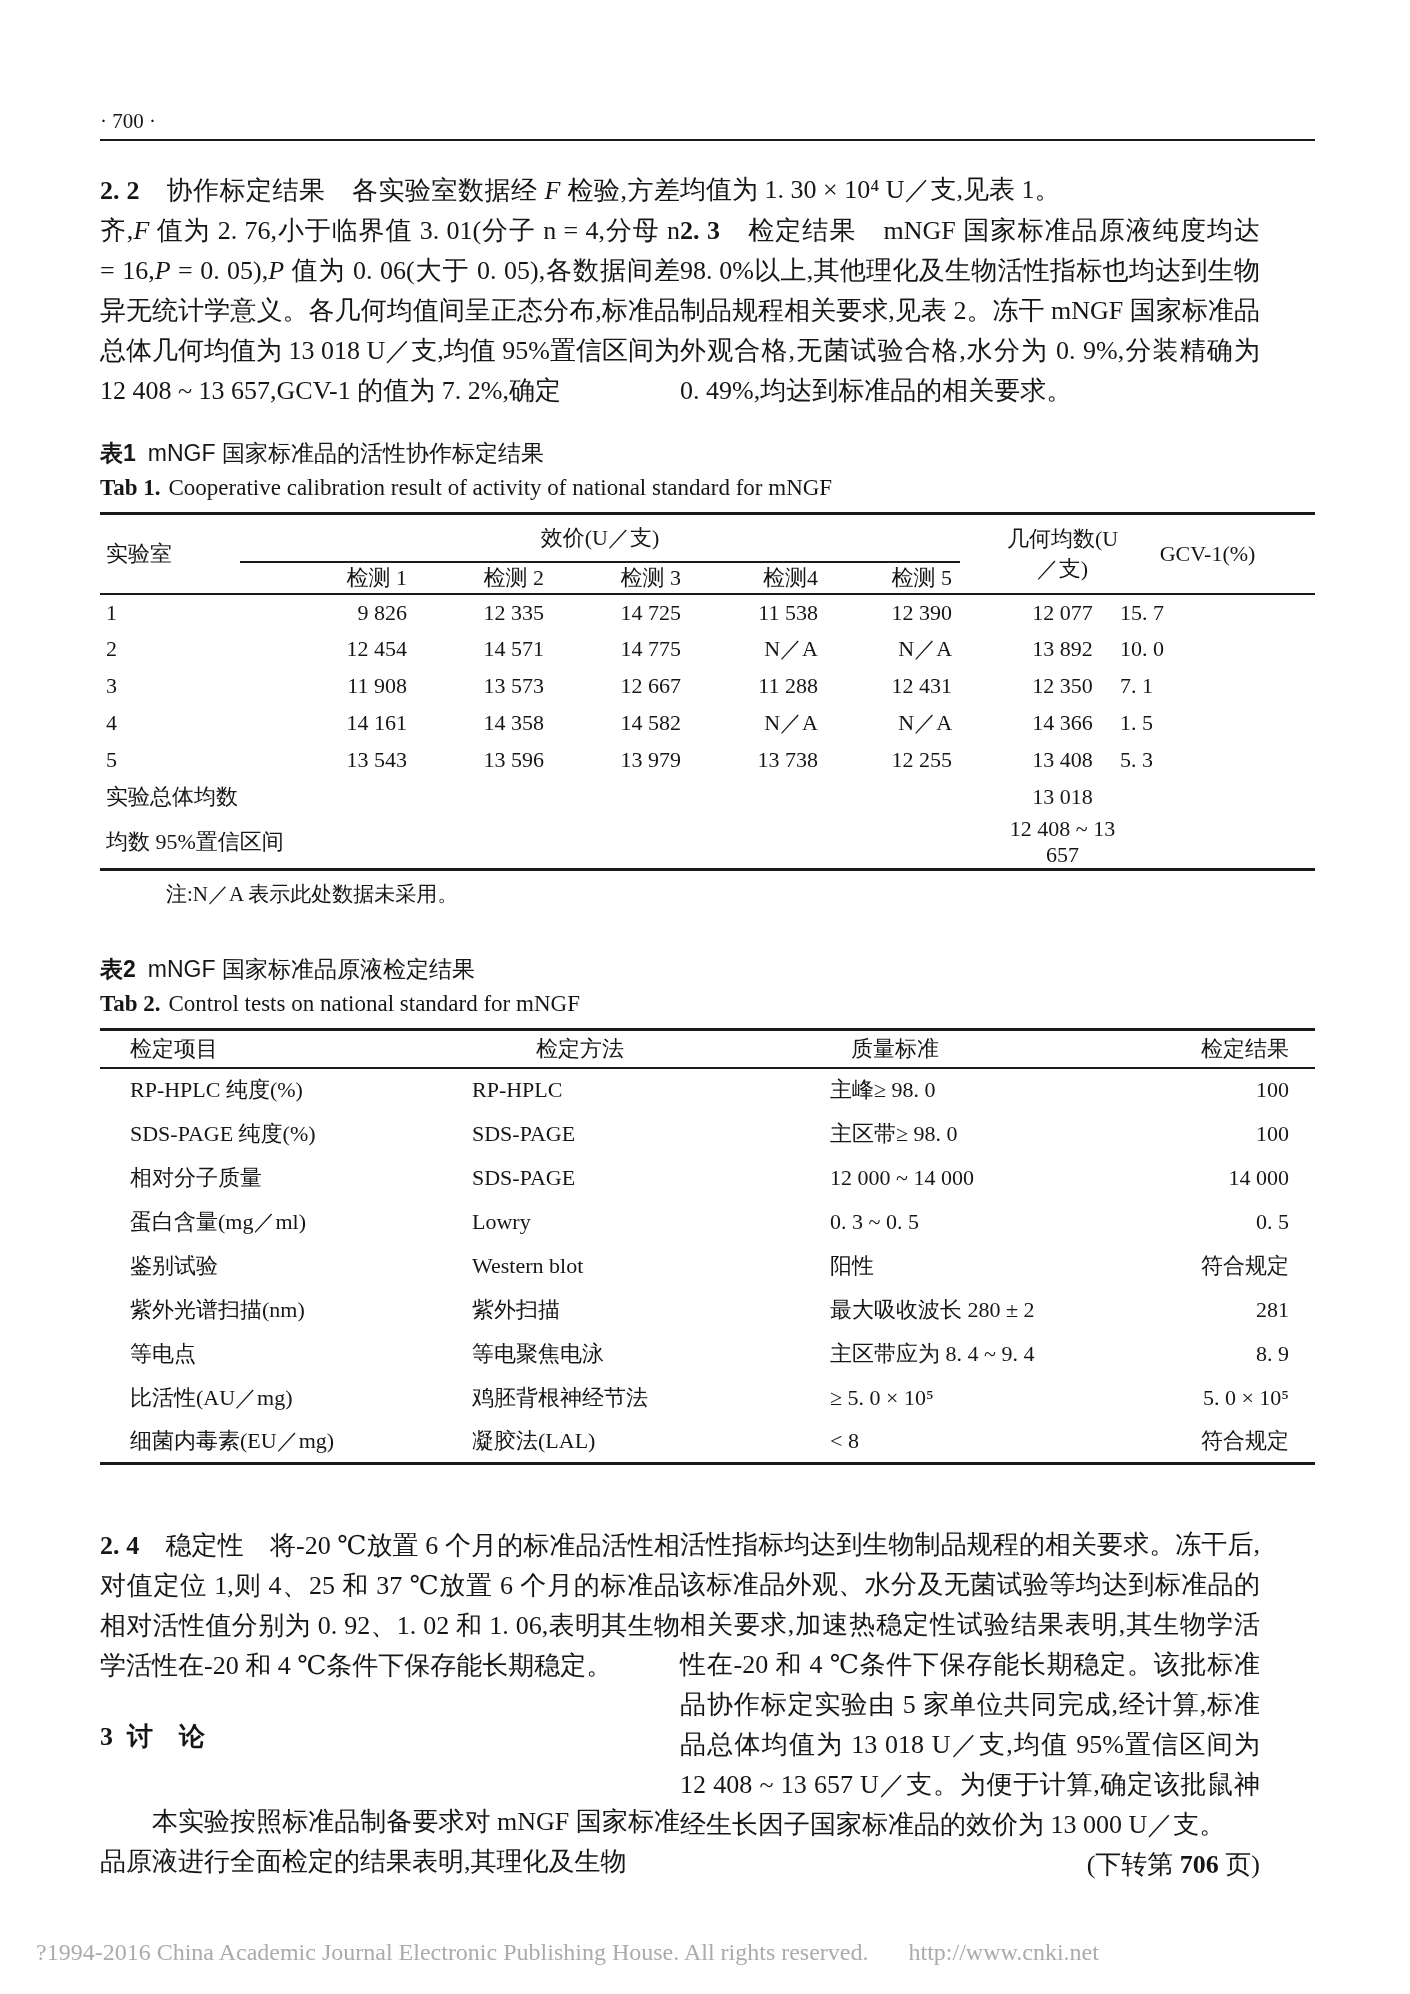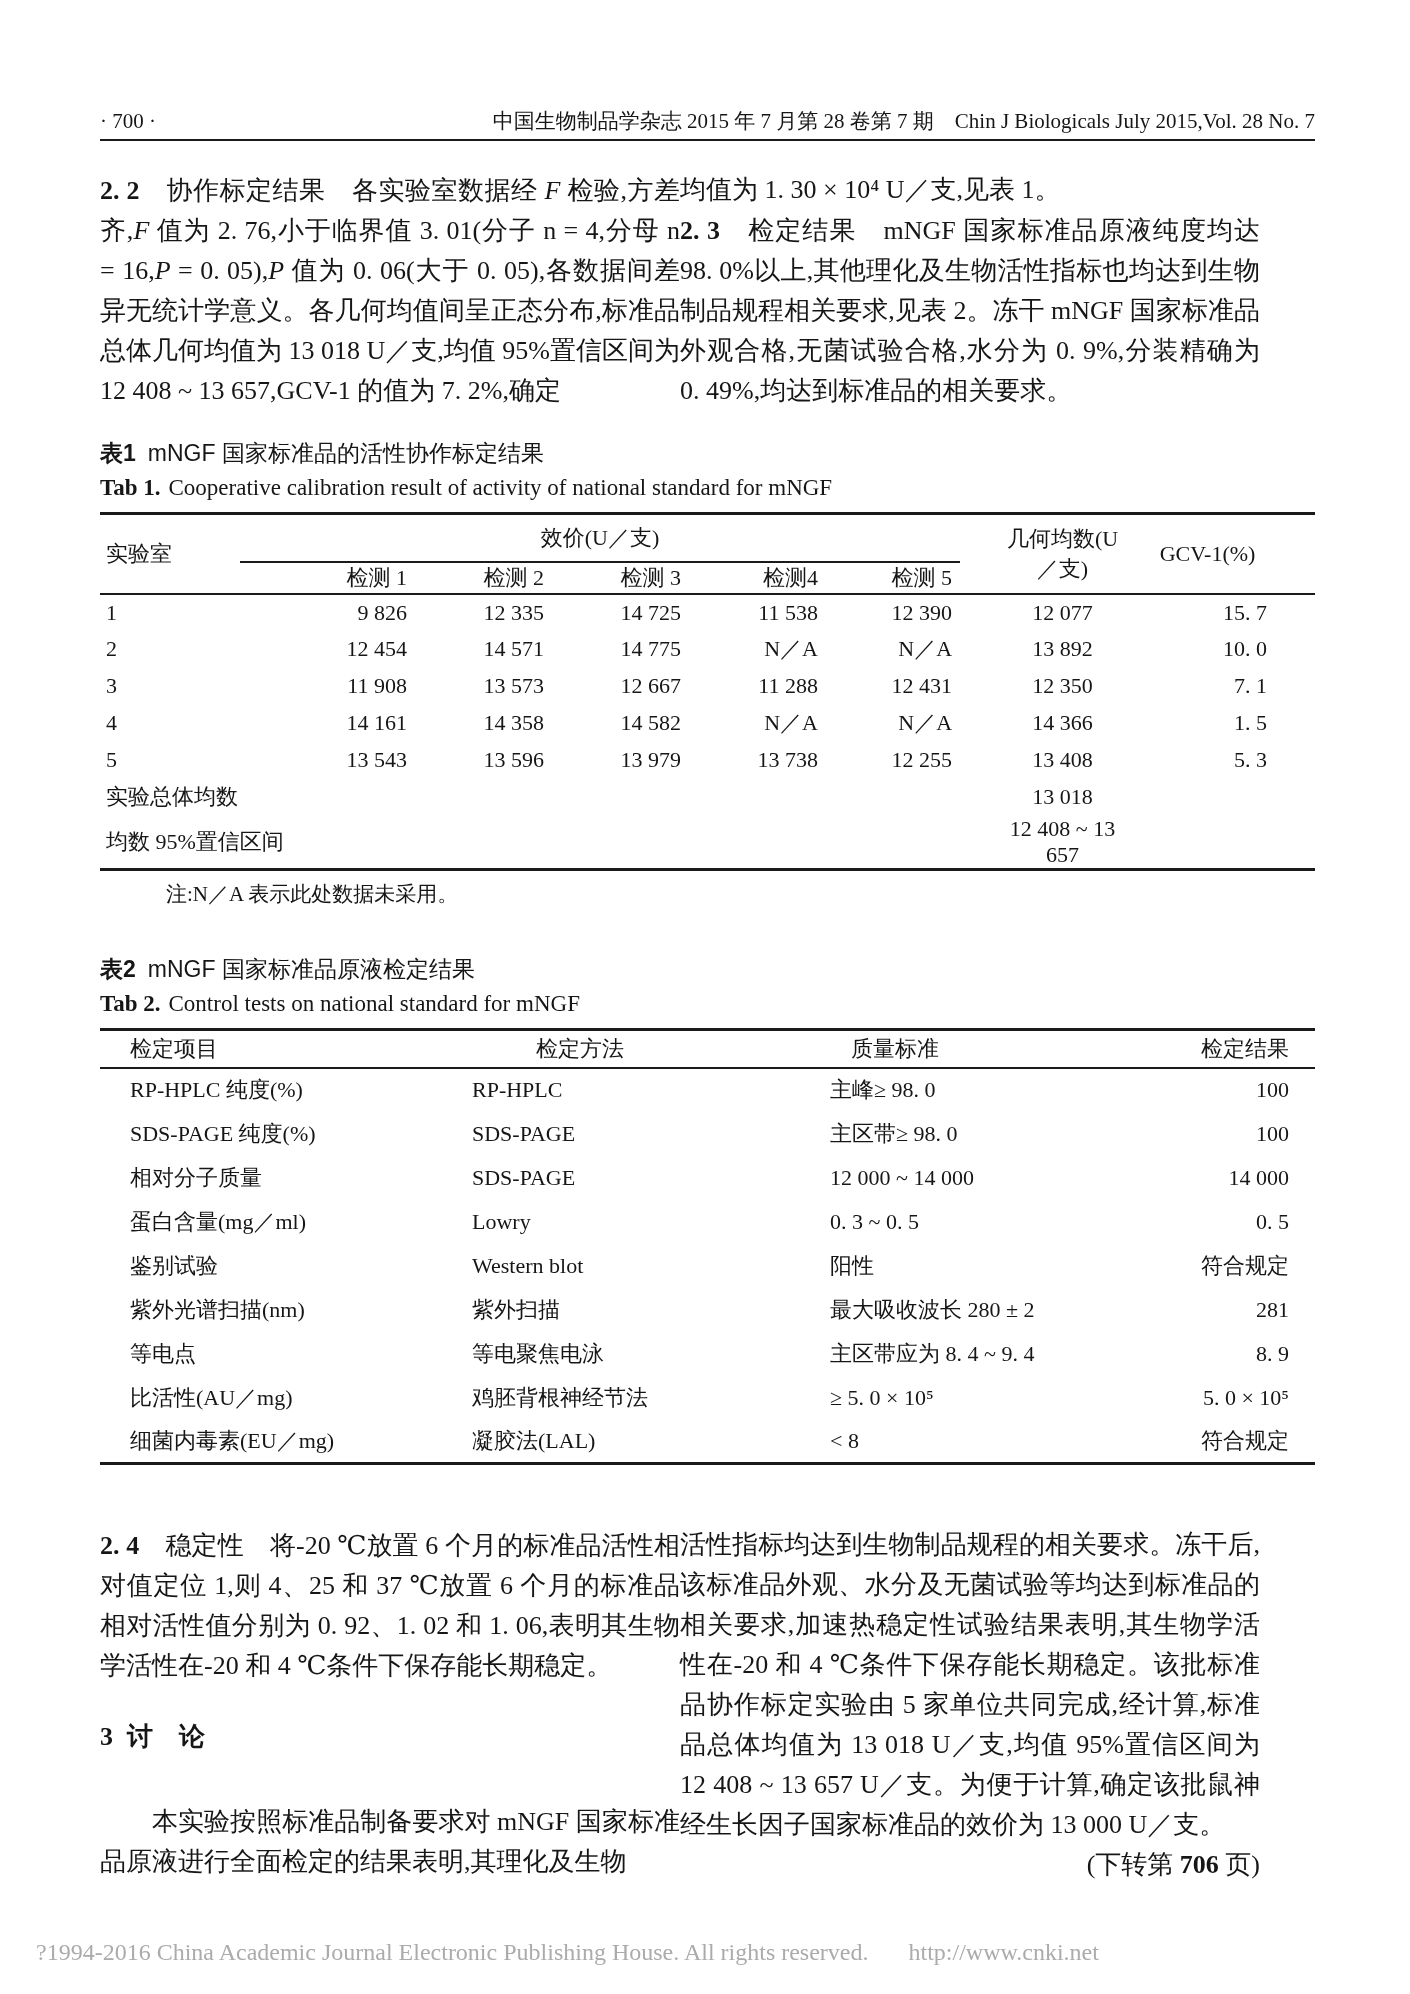--- a/index.html
+++ b/index.html
@@ -42,21 +42,21 @@
   th{font-weight:normal;padding:0;}
   td{padding:0;}
   .t1,.t2{border-top:3px solid #1a1a1a;border-bottom:3px solid #1a1a1a;}
   .t1 thead{border-bottom:2px solid #1a1a1a;}
   .t1 thead tr.top-hrow{height:48px;}
   .t1 thead tr.detect-row{height:30px;}
   .t1 tbody tr{height:37px;}
   .t1 .lab{text-align:left;padding-left:6px;}
   .t1 .num{text-align:right;padding-right:8px;}
   .t1 .geo{text-align:center;padding-left:45px;}
-  .t1 .gcv{text-align:right;padding-right:48px;}
+  .t1 .gcv{padding-right:48px;}
   .t1 .gcv-h{padding-right:20px;}
   .t1 .span-hdr{text-align:center;vertical-align:middle;border-bottom:2px solid #1a1a1a;}
   .tbl-note{font-size:21px;line-height:30px;margin-top:8px;padding-left:66px;}
   .t2 thead tr{height:38px;border-bottom:2px solid #1a1a1a;}
   .t2 tbody tr{height:44px;}
   .t2 .c1{text-align:left;padding-left:30px;}
   .t2 .c2{text-align:left;padding-left:12px;}
   .t2 .c3{text-align:left;padding-left:130px;}
   .t2 .c4{text-align:right;padding-right:26px;}
   .t2 th.c2,.t2 th.c3{text-align:center;padding-left:0;}
@@ -64,21 +64,20 @@
   .footer{position:absolute;top:1936px;left:36px;font-size:24px;line-height:32px;color:#ababab;white-space:nowrap;}
   .footer .url{margin-left:40px;}
 </style>
 </head>
 <body>
 
 <div class="page">
 
   <div class="pg-header">
     <span>· 700 ·</span>
-    <span>中国生物制品学杂志 2015 年 7 月第 28 卷第 7 期　Chin J Biologicals July 2015,Vol. 28 No. 7</span>
   </div>
   <div class="header-rule"></div>
 
   <div class="cols intro-cols">
     <div class="col">
       <p><span class="rt-b">2. 2</span><span>　</span><span class="rt-k">协作标定结果</span><span>　各实验室数据经 </span><span class="rt-i">F</span><span> 检验,方差齐,</span><span class="rt-i">F</span><span> 值为 2. 76,小于临界值 3. 01(分子 n = 4,分母 n = 16,</span><span class="rt-i">P</span><span> = 0. 05),</span><span class="rt-i">P</span><span> 值为 0. 06(大于 0. 05),各数据间差异无统计学意义。各几何均值间呈正态分布,标准品总体几何均值为 13 018 U／支,均值 95%置信区间为 12 408 ~ 13 657,GCV-1 的值为 7. 2%,确定</span></p>
     </div>
     <div class="col">
       <p>均值为 1. 30 × 10⁴ U／支,见表 1。</p>
       <p><span class="rt-b">2. 3</span><span>　</span><span class="rt-k">检定结果</span><span>　mNGF 国家标准品原液纯度均达 98. 0%以上,其他理化及生物活性指标也均达到生物制品规程相关要求,见表 2。冻干 mNGF 国家标准品外观合格,无菌试验合格,水分为 0. 9%,分装精确为 0. 49%,均达到标准品的相关要求。</span></p>

